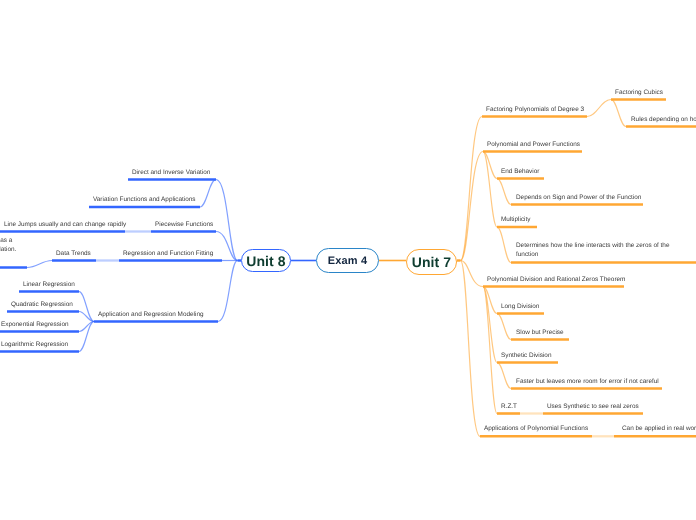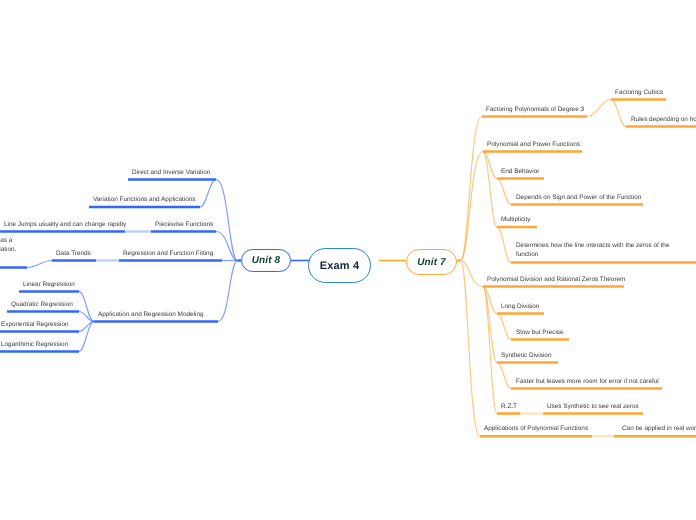--- a/index.html
+++ b/index.html
@@ -16,21 +16,21 @@
   path.hub-left{stroke:#3366ff;}
   path.hub-right{stroke:#ffa733;}
   path.spine{fill:none;stroke-width:1.6;opacity:1;}
   path.spine-left{stroke:#3366ff;}
   path.spine-right{stroke:#ffa733;}
   line.ul{stroke-width:2.6;stroke-linecap:butt;}
   .topic{position:absolute;white-space:nowrap;color:#3a3a3a;font-size:6.4px;line-height:9px;letter-spacing:0;}
   .topic .tl{display:block;}
   .nodebox{position:absolute;box-sizing:border-box;border-radius:999px;background:#ffffff;
            display:flex;align-items:center;justify-content:center;font-weight:bold;}
-  #unit8,#unit7{font-size:10px;color:#0f3d30;letter-spacing:.1px;font-style:italic;}
+  #unit8,#unit7{font-size:14px;color:#0f3d30;letter-spacing:.1px;}
   #unit8{border:1.6px solid #3366ff;}
   #unit7{border:1.6px solid #ffa733;}
   #center{border:1.6px solid #2a85c8;font-size:11px;color:#13263f;letter-spacing:.2px;}
 </style>
 </head>
 <body>
 
 <div id="map">
   <svg id="wires" viewBox="0 0 696 520">
     <defs>
@@ -301,19 +301,19 @@
   <div class="topic" style="left:484px;top:424.3px">
       <span class="tl">Applications of Polynomial Functions</span>
     </div>
   <div class="topic" style="left:622px;top:424.3px">
       <span class="tl">Can be applied in real world</span>
     </div>
 
   <div class="nodebox" id="unit8" style="left:241px;top:249px;width:50px;height:23px">
     <span>Unit 8</span>
   </div>
-  <div class="nodebox" id="center" style="left:308px;top:248px;width:63px;height:35px">
+  <div class="nodebox" id="center" style="left:316px;top:248px;width:63px;height:25px">
     <span>Exam 4</span>
   </div>
   <div class="nodebox" id="unit7" style="left:406px;top:249px;width:51px;height:26px">
     <span>Unit 7</span>
   </div>
 </div>
 
 </body></html>

